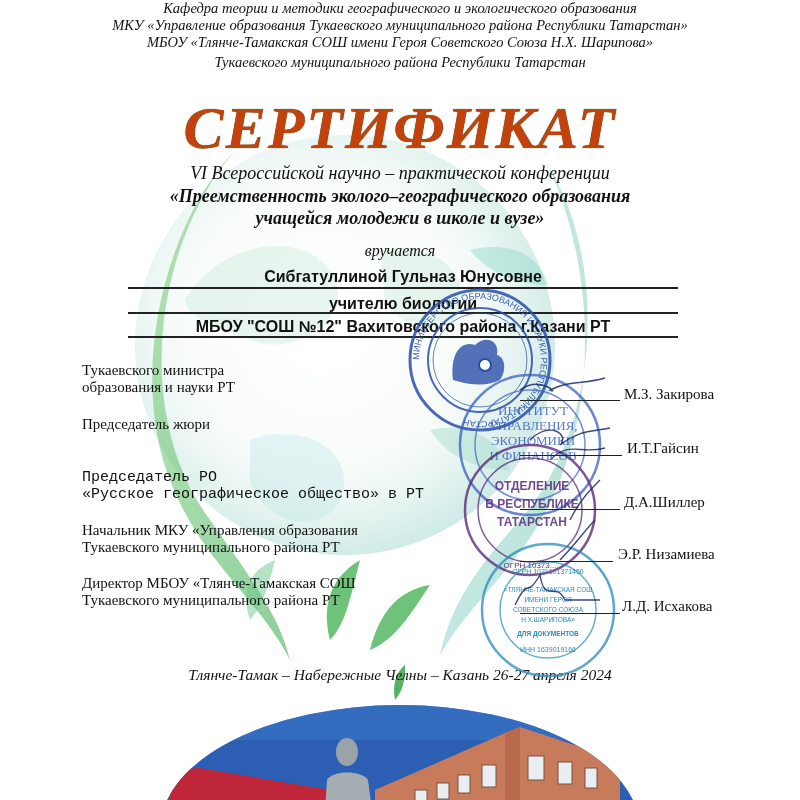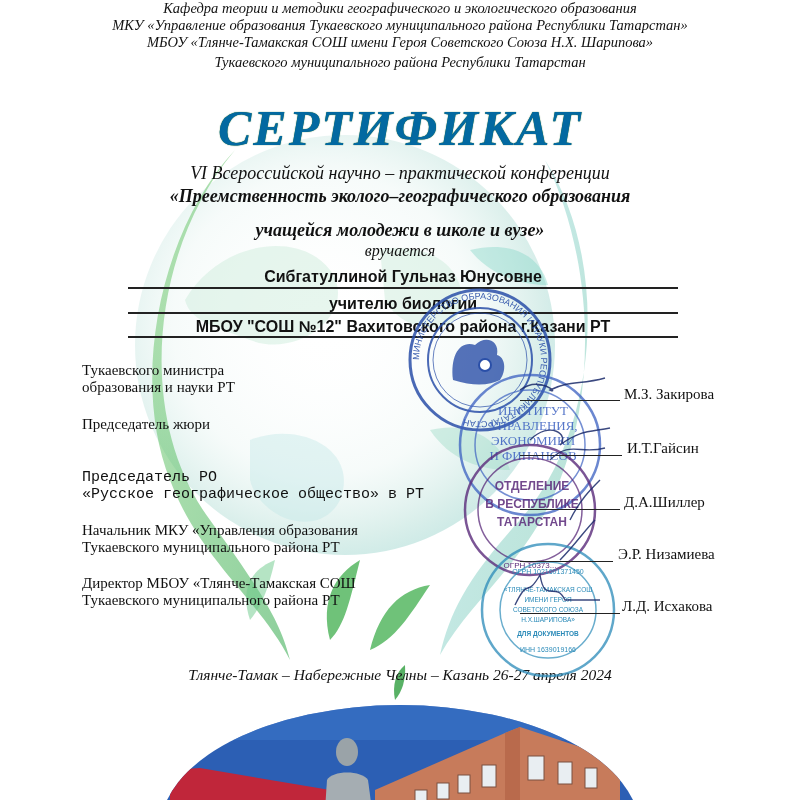--- a/index.html
+++ b/index.html
@@ -7,27 +7,27 @@
       width: 800px; height: 800px; overflow: hidden; position: relative;
       background: #ffffff;
       font-family: "Liberation Serif", "DejaVu Serif", serif;
       color: #111;
     }
     .bg-art { position: absolute; left: 0; top: 0; width: 800px; height: 800px; z-index: 0; }
     .layer { position: absolute; z-index: 2; }
     .center { left: 0; width: 800px; text-align: center; font-style: italic; }
     .hdr { font-size: 14.5px; line-height: 16px; color: #111; }
     .title {
-      top: 88px; font-size: 50px; font-weight: bold; color: #0369a1;
+      top: 88px; font-size: 60px; font-weight: bold; color: #c2410c;
       letter-spacing: 2px; line-height: 80px;
       text-shadow: 0 0 1px #0d5a0d;
     }
     .conf1 { top: 163px; font-size: 18px; line-height: 20px; }
     .conf2 { top: 185px; font-size: 18px; line-height: 22px; font-style: italic; font-weight: bold; }
-    .conf3 { top: 219px; font-size: 18px; line-height: 22px; font-style: italic; font-weight: bold; }
+    .conf3 { top: 207px; font-size: 18px; line-height: 22px; font-style: italic; font-weight: bold; }
     .awarded { top: 240px; font-size: 16px; line-height: 22px; }
     .rline {
       position: absolute; left: 128px; width: 550px; height: 1.5px; background: #222; z-index: 2;
     }
     .rtext {
       position: absolute; left: 128px; width: 550px; text-align: center;
       font-family: "Liberation Sans", "DejaVu Sans", sans-serif;
       font-weight: bold; font-size: 16px; line-height: 18px; z-index: 3;
     }
     .sig-role { position: absolute; left: 82px; font-size: 15px; line-height: 17px; z-index: 3; }

